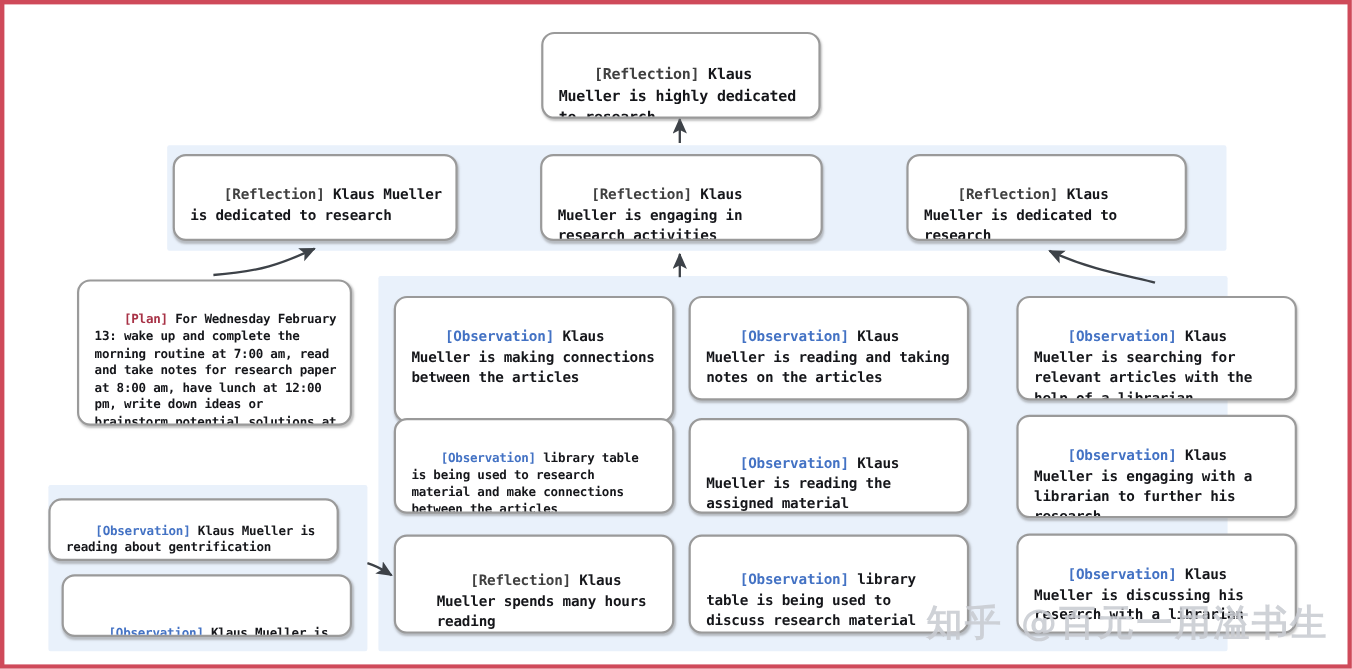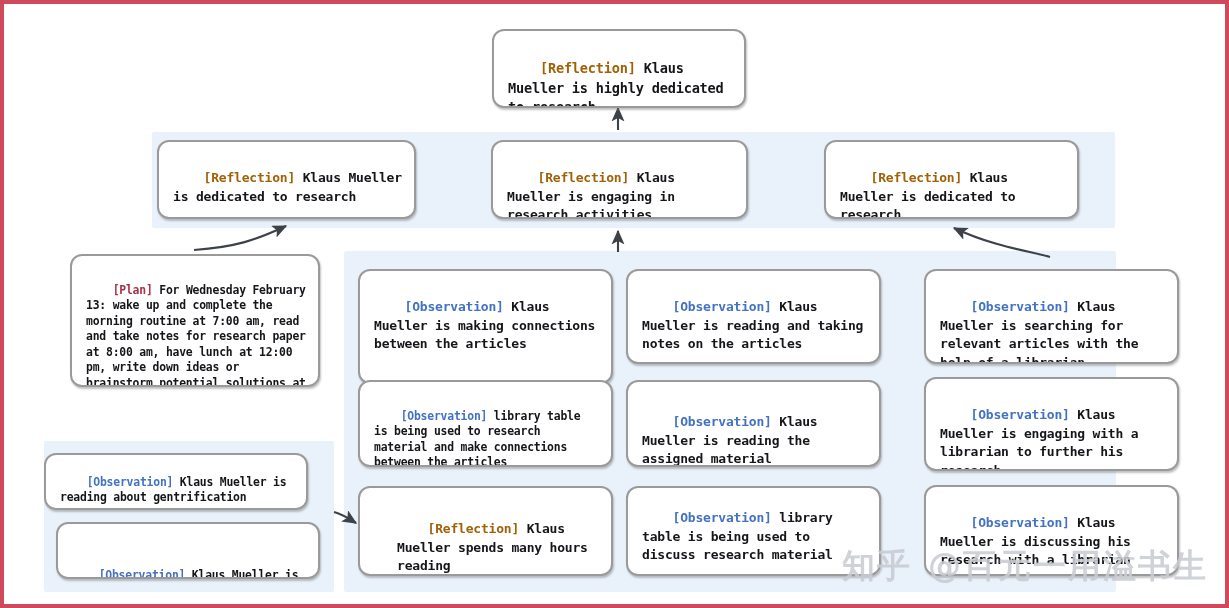--- a/index.html
+++ b/index.html
@@ -36,21 +36,21 @@
     font-weight:bold;
     line-height:1.42;
     letter-spacing:-0.2px;
     white-space:pre-wrap;
     overflow:hidden;
   }
   .fs14{font-size:13.6px;}
   .fs13{font-size:13px;}
   .fs115{font-size:11.4px;line-height:1.36;}
   .tag{font-weight:bold;}
-  .tag-reflection{color:#a16207;}
+  .tag-reflection{color:#404040;}
   .tag-observation{color:#4372c4;}
   .tag-plan{color:#a83246;}
 
   
   #arrows{position:absolute;left:0;top:0;width:1229px;height:608px;pointer-events:none;}
 
   
   .wm{
     position:absolute;
     color:#c9ccd2;
@@ -132,21 +132,21 @@
   </div>
 
   <div class="node fs13" style="left:622px;top:265px;width:255px;height:95px;">
     <span class="tag tag-observation">[Observation]</span><span> Klaus Mueller is reading and taking notes on the articles</span>
   </div>
 
   <div class="node fs13" style="left:622px;top:376px;width:255px;height:87px;padding-top:13px;">
     <span class="tag tag-observation">[Observation]</span><span> Klaus Mueller is reading the assigned material</span>
   </div>
 
-  <div class="node fs13" style="left:622px;top:482px;width:255px;height:90px;padding-top:3px;">
+  <div class="node fs13" style="left:622px;top:482px;width:255px;height:90px;padding-top:13px;">
     <span class="tag tag-observation">[Observation]</span><span> library table is being used to discuss research material</span>
   </div>
 
   <div class="node fs13" style="left:920px;top:265px;width:255px;height:95px;">
     <span class="tag tag-observation">[Observation]</span><span> Klaus Mueller is searching for relevant articles with the help of a librarian</span>
   </div>
 
   <div class="node fs13" style="left:920px;top:373px;width:255px;height:94px;">
     <span class="tag tag-observation">[Observation]</span><span> Klaus Mueller is engaging with a librarian to further his research</span>
   </div>

